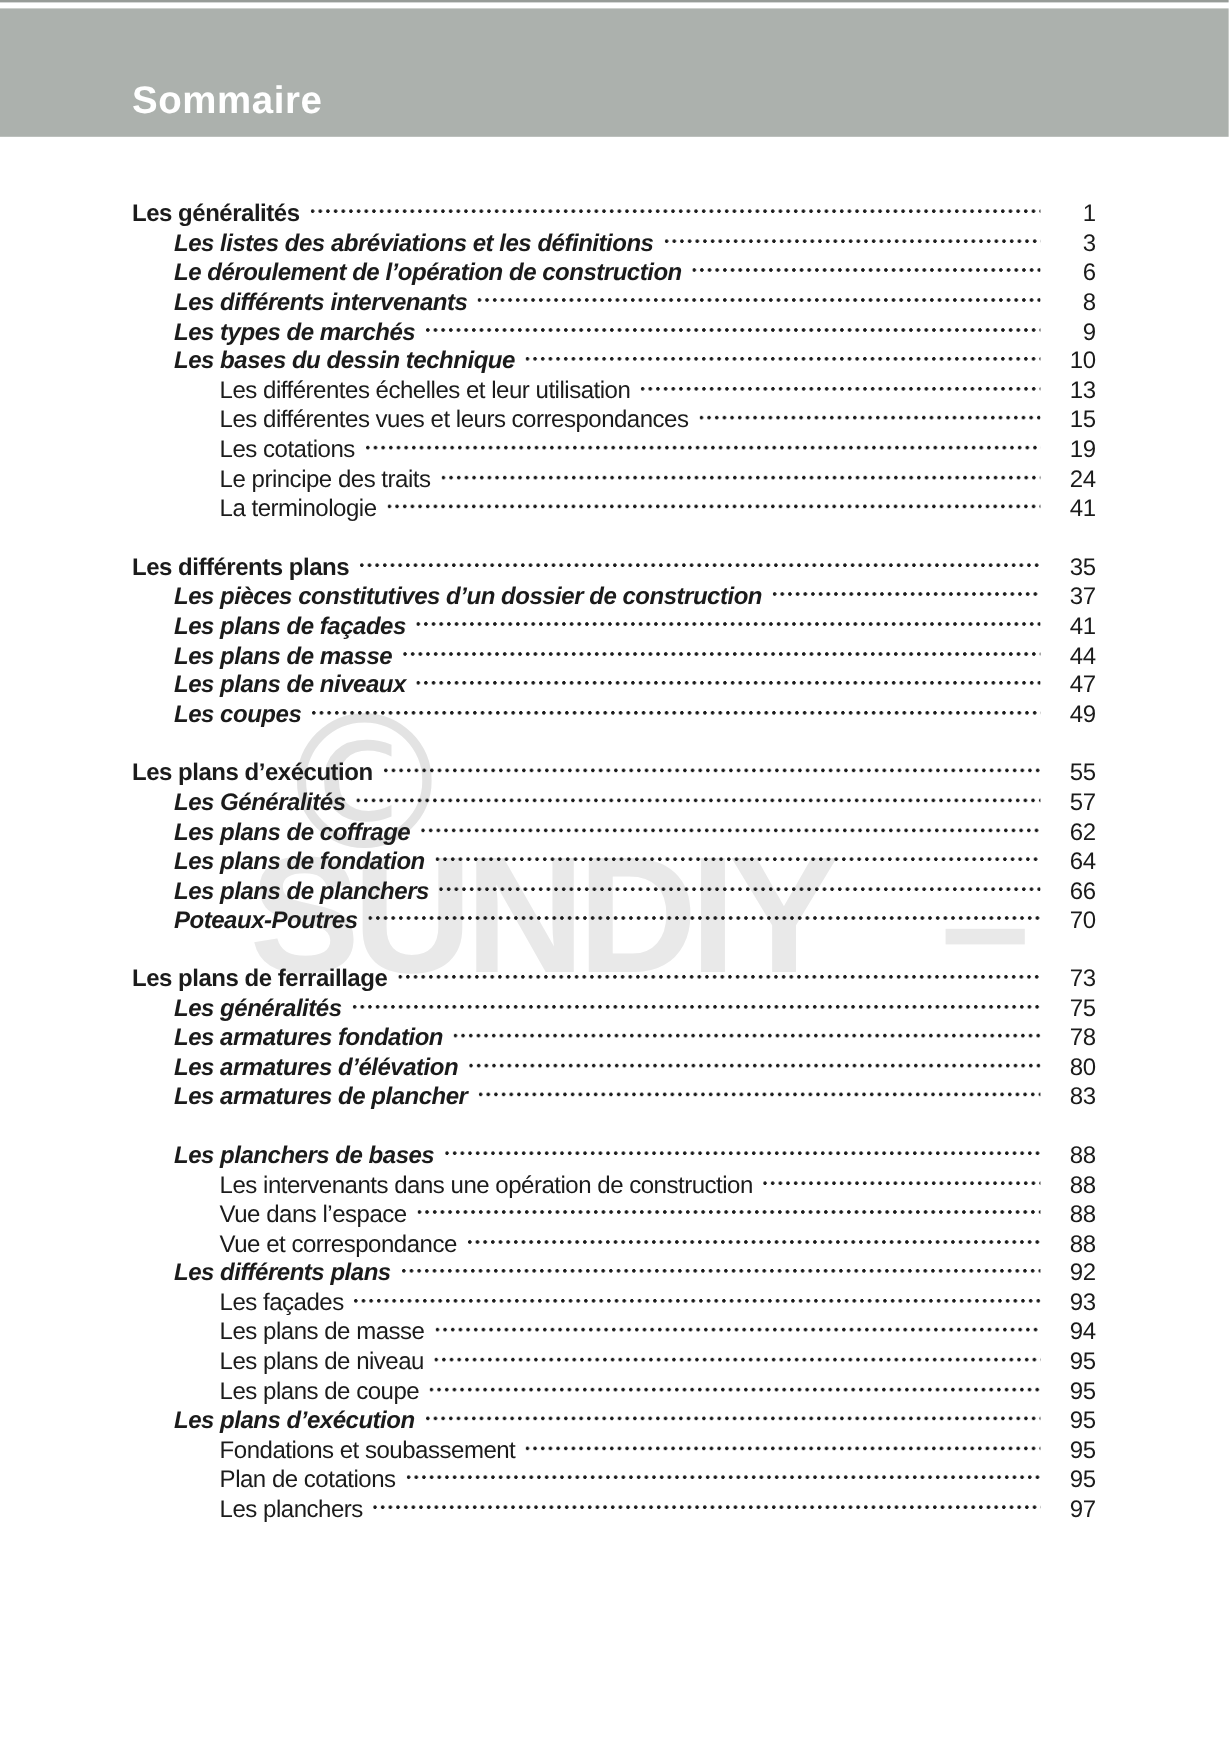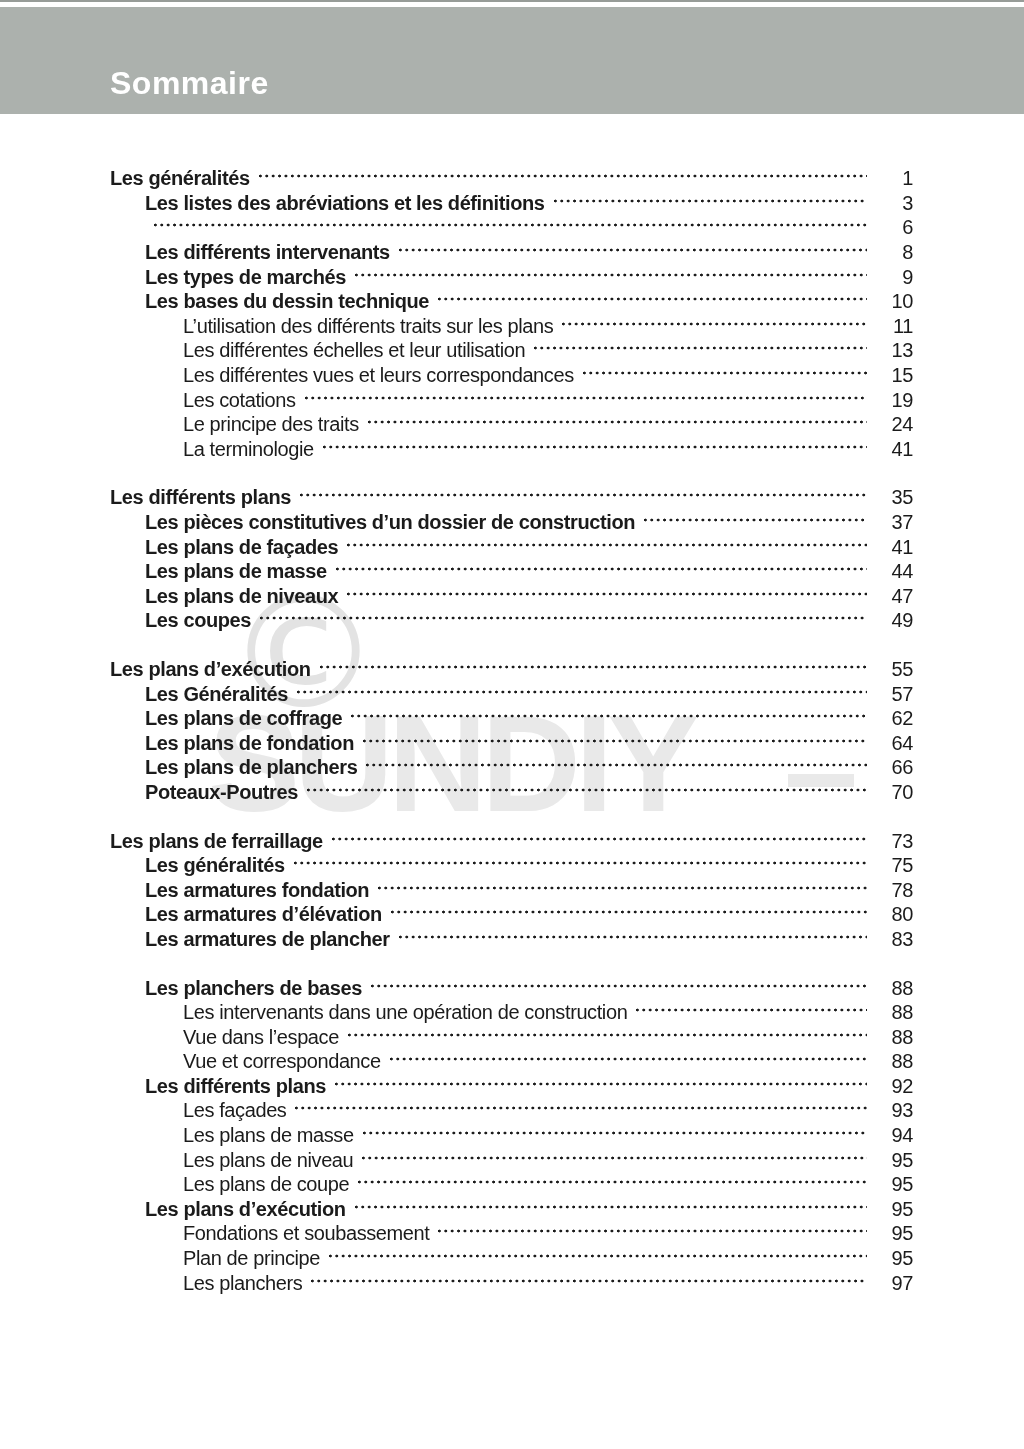--- a/index.html
+++ b/index.html
@@ -42,21 +42,21 @@
   .toc { position:absolute; left:110px; top:166px; width:803px; z-index:1; }
   .toc-section + .toc-section { margin-top:24px; }
 
   .row { display:flex; align-items:center; height:24.6px; }
   .label {
     font-size:20px; letter-spacing:-0.4px;
     white-space:nowrap; line-height:1.1;
   }
   .lvl1 .label { font-weight:bold; }
   .lvl2 { padding-left:35px; }
-  .lvl2 .label { font-weight:bold; }
+  .lvl2 .label { font-weight:bold; font-style:italic; }
   .lvl3 { padding-left:73px; }
 
   .dots {
     flex:1; height:6px;
     margin:0 10px 4px 9px;
     background-image:radial-gradient(circle at 1.5px 3px, #1b1b1b 1.25px, transparent 1.7px);
     background-size:6.4px 6px;
     background-repeat:repeat-x;
     background-position:left bottom;
   }
@@ -80,44 +80,40 @@
         <span class="label">Les généralités</span>
         <span class="dots"></span>
         <span class="page">1</span>
       </div>
       <div class="row lvl2">
         <span class="label">Les listes des abréviations et les définitions</span>
         <span class="dots"></span>
         <span class="page">3</span>
       </div>
       <div class="row lvl2">
+        <span class="label">Le déroulement de l’opération de construction</span>
         <span class="dots"></span>
         <span class="page">6</span>
       </div>
       <div class="row lvl2">
         <span class="label">Les différents intervenants</span>
         <span class="dots"></span>
         <span class="page">8</span>
       </div>
       <div class="row lvl2">
         <span class="label">Les types de marchés</span>
         <span class="dots"></span>
         <span class="page">9</span>
       </div>
       <div class="row lvl2">
         <span class="label">Les bases du dessin technique</span>
         <span class="dots"></span>
         <span class="page">10</span>
       </div>
       <div class="row lvl3">
-        <span class="label">L’utilisation des différents traits sur les plans</span>
-        <span class="dots"></span>
-        <span class="page">11</span>
-      </div>
-      <div class="row lvl3">
         <span class="label">Les différentes échelles et leur utilisation</span>
         <span class="dots"></span>
         <span class="page">13</span>
       </div>
       <div class="row lvl3">
         <span class="label">Les différentes vues et leurs correspondances</span>
         <span class="dots"></span>
         <span class="page">15</span>
       </div>
       <div class="row lvl3">
@@ -277,21 +273,21 @@
         <span class="label">Les plans d’exécution</span>
         <span class="dots"></span>
         <span class="page">95</span>
       </div>
       <div class="row lvl3">
         <span class="label">Fondations et soubassement</span>
         <span class="dots"></span>
         <span class="page">95</span>
       </div>
       <div class="row lvl3">
-        <span class="label">Plan de principe</span>
+        <span class="label">Plan de cotations</span>
         <span class="dots"></span>
         <span class="page">95</span>
       </div>
       <div class="row lvl3">
         <span class="label">Les planchers</span>
         <span class="dots"></span>
         <span class="page">97</span>
       </div>
     </div>
   </div>

